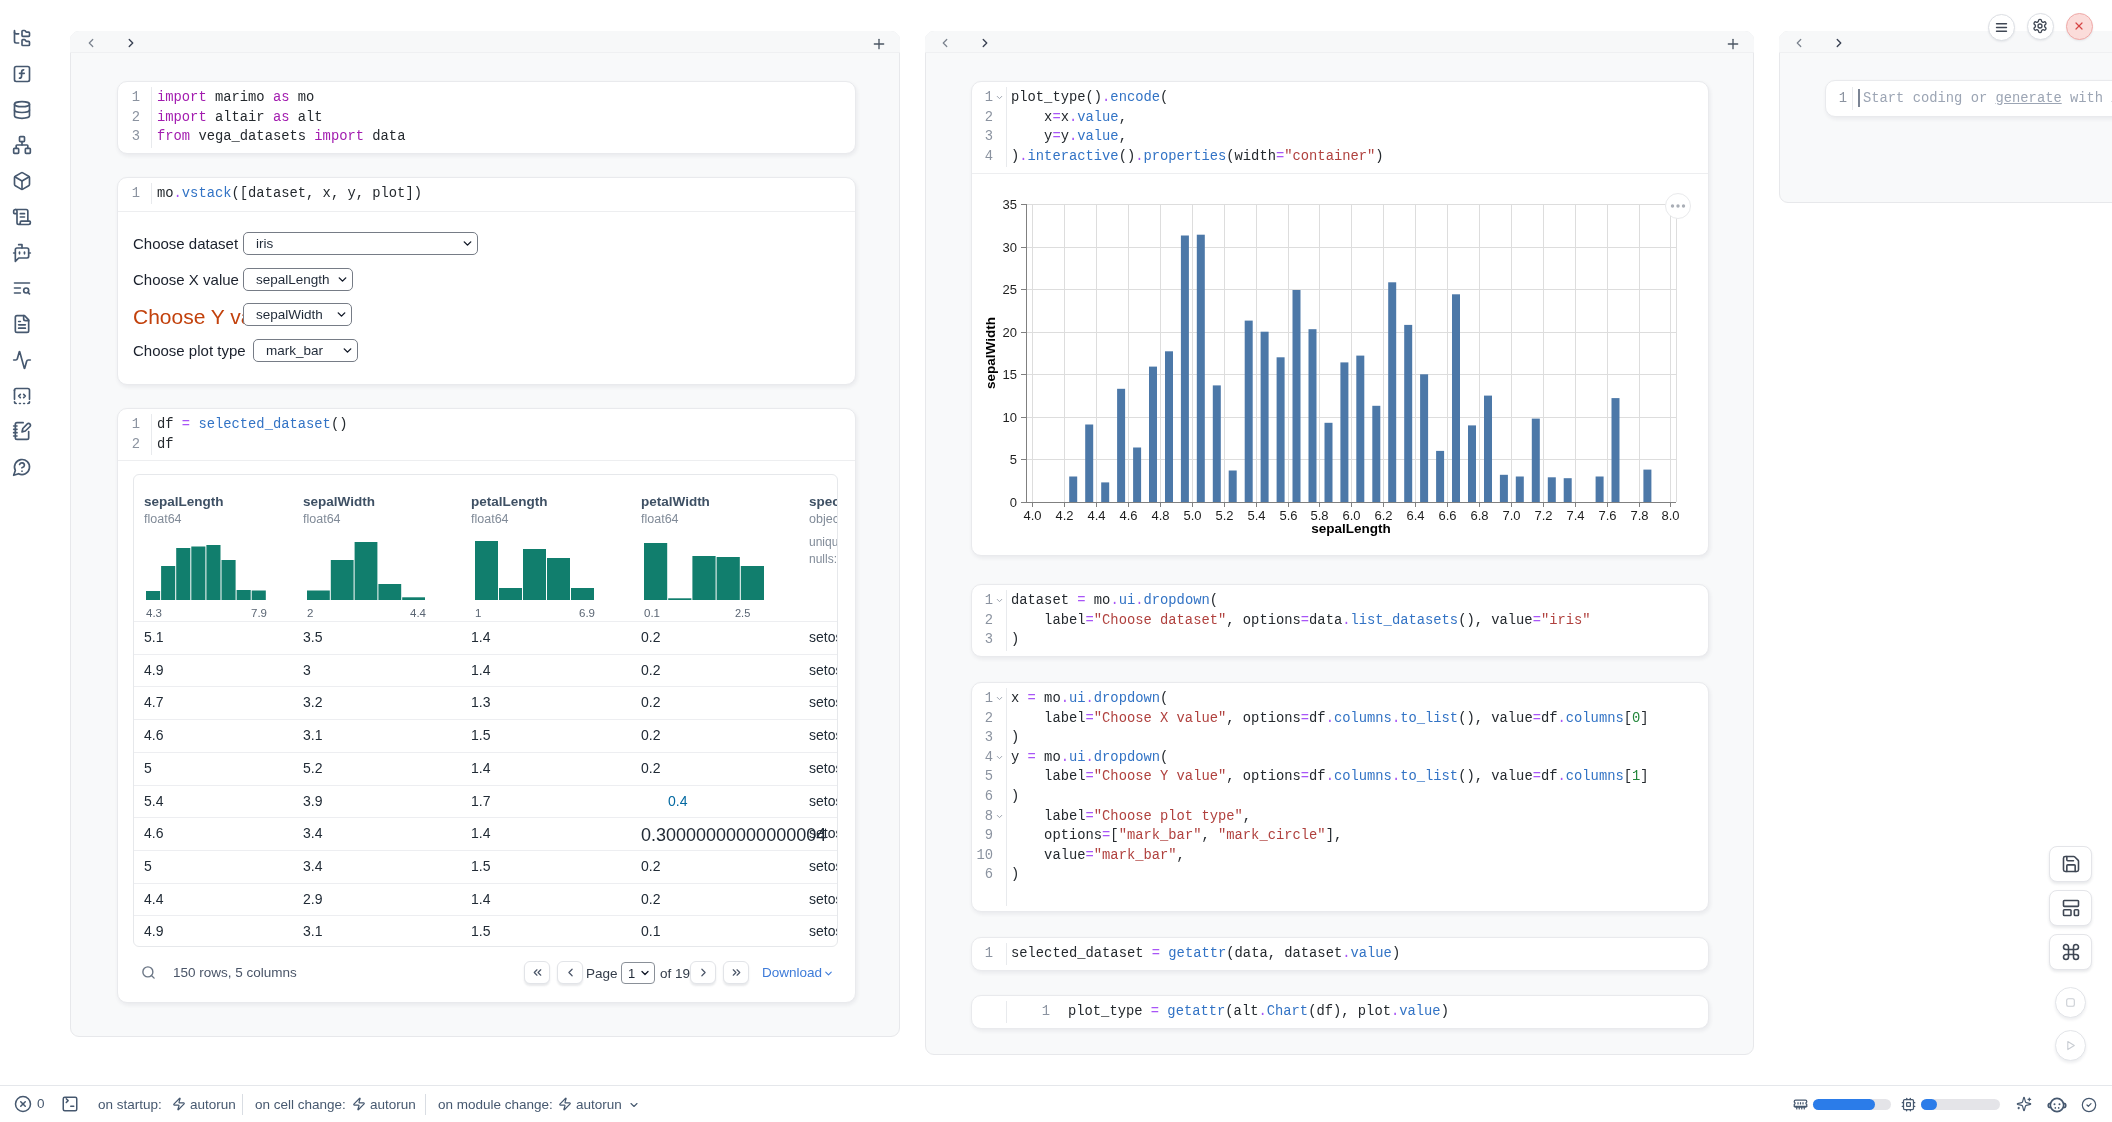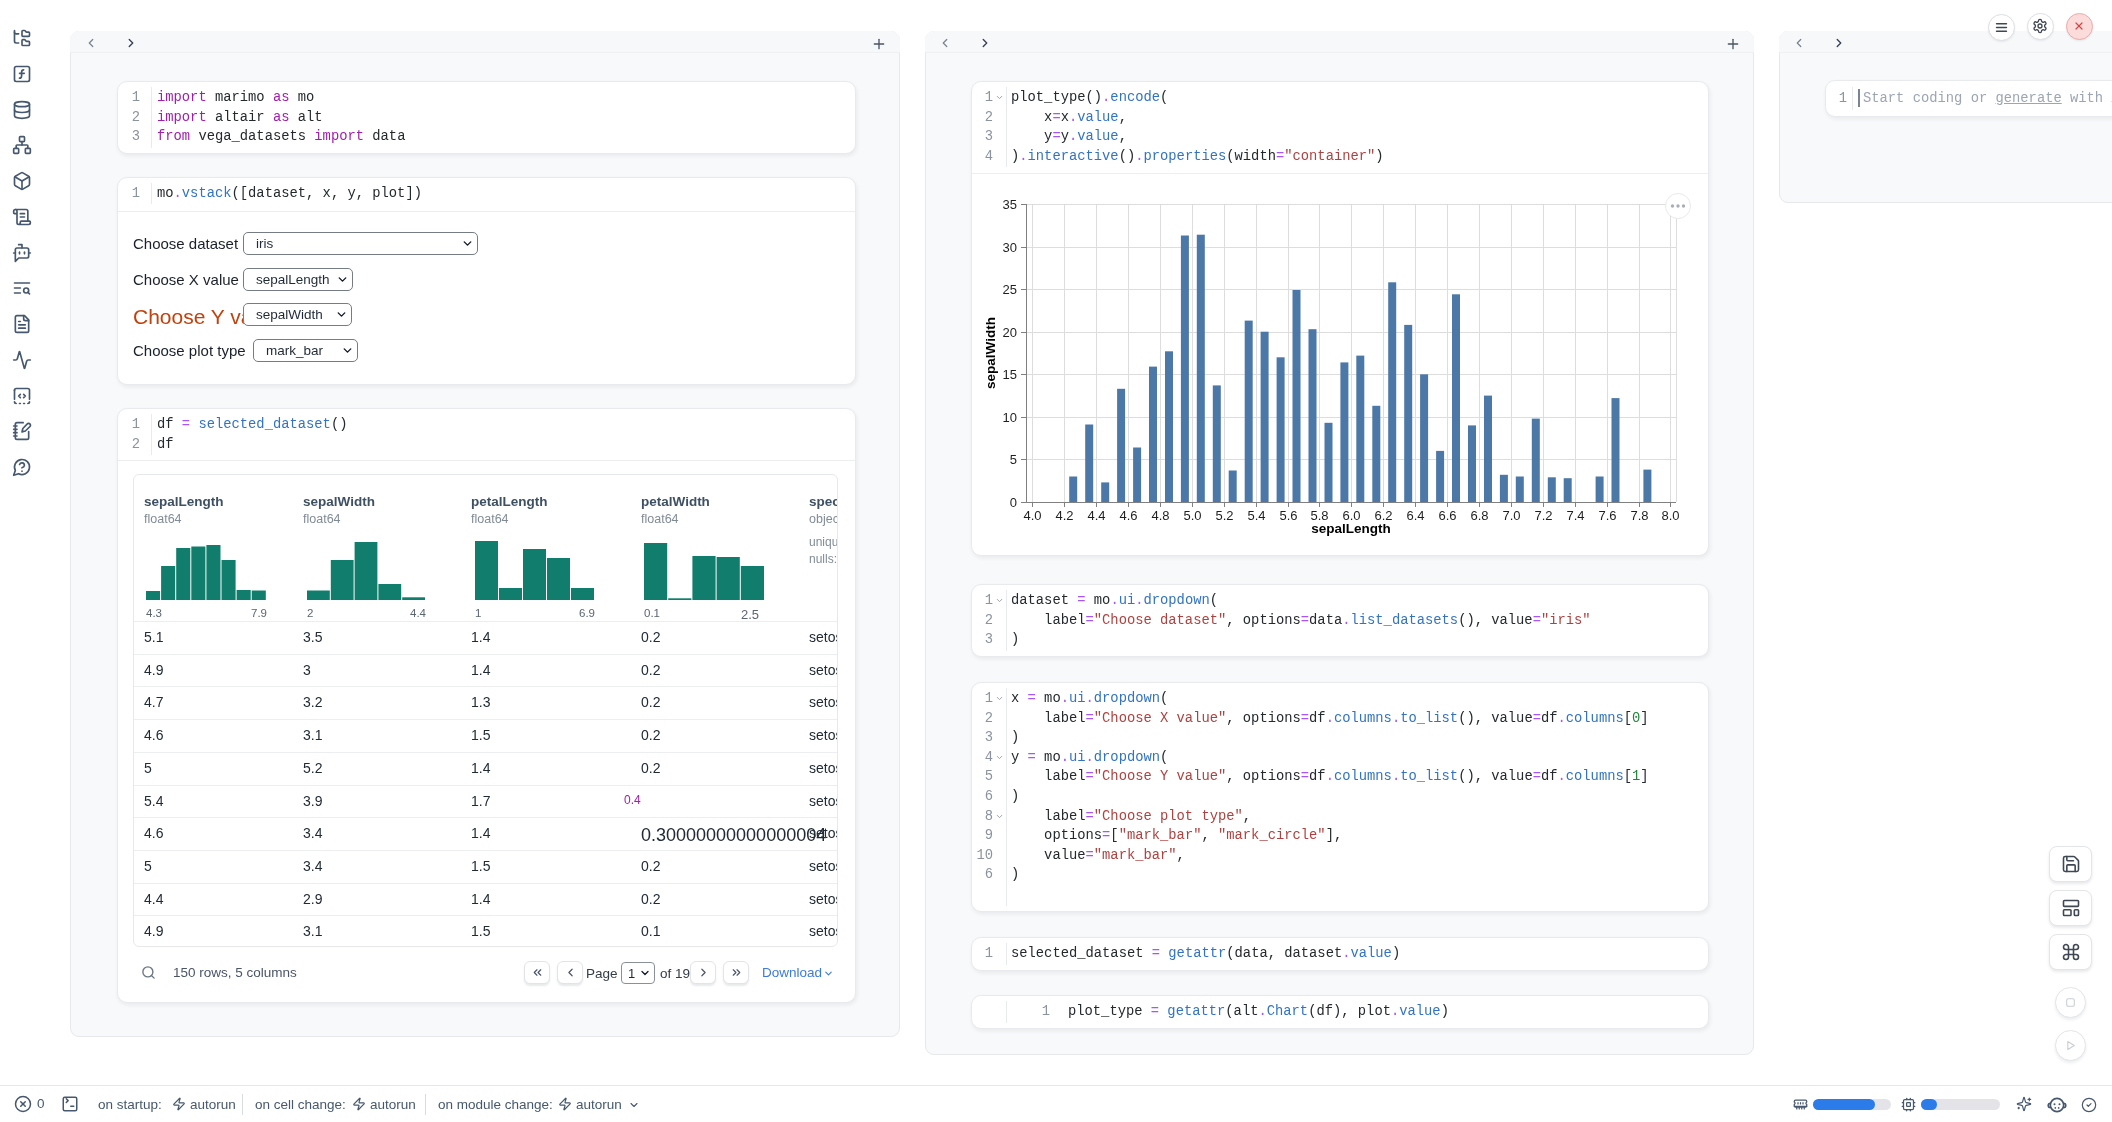--- a/index.html
+++ b/index.html
@@ -214,21 +214,21 @@
     <div class="abs" style="left:341px;top:132px;font-size:11.5px;color:#5A6573">1</div>
     <div class="abs" style="left:431px;top:132px;width:30px;text-align:right;font-size:11.5px;color:#5A6573">6.9</div>
     <svg class="abs" style="left:510px;top:65px" width="123" height="60" viewBox="0 0 123 60">
       <rect x="0.0" y="3.0" width="23.2" height="57.0" fill="#117E6D"></rect>
       <rect x="24.2" y="58.3" width="23.2" height="1.7" fill="#117E6D"></rect>
       <rect x="48.4" y="16.0" width="23.2" height="44.0" fill="#117E6D"></rect>
       <rect x="72.6" y="17.0" width="23.2" height="43.0" fill="#117E6D"></rect>
       <rect x="96.8" y="26.0" width="23.2" height="34.0" fill="#117E6D"></rect>
     </svg>
     <div class="abs" style="left:510px;top:132px;font-size:11.5px;color:#5A6573">0.1</div>
-    <div class="abs" style="left:601px;top:132px;width:30px;text-align:center;font-size:13px;color:#5A6573">2.5</div>
+    <div class="abs" style="left:601px;top:132px;width:30px;text-align:left;font-size:11px;color:#5A6573">2.5</div>
     <div class="abs" style="left:675px;top:60px;font-size:12px;color:#818B98;white-space:nowrap">unique values</div>
     <div class="abs" style="left:675px;top:77px;font-size:12px;color:#818B98;white-space:nowrap">nulls: 0</div>
     <div class="abs" style="left:0;top:146.0px;width:705px;height:32.7px;border-top:1px solid #EDEEF1"></div>
     <div class="abs" style="left:10px;top:154.0px;font-size:14px;color:#212B36">5.1</div>
     <div class="abs" style="left:169px;top:154.0px;font-size:14px;color:#212B36">3.5</div>
     <div class="abs" style="left:337px;top:154.0px;font-size:14px;color:#212B36">1.4</div>
     <div class="abs" style="left:507px;top:154.0px;font-size:14px;color:#212B36">0.2</div>
     <div class="abs" style="left:675px;top:154.0px;font-size:14px;color:#212B36">setosa</div>
     <div class="abs" style="left:0;top:178.7px;width:705px;height:32.7px;border-top:1px solid #EDEEF1"></div>
     <div class="abs" style="left:10px;top:186.7px;font-size:14px;color:#212B36">4.9</div>
@@ -251,21 +251,21 @@
     <div class="abs" style="left:0;top:276.8px;width:705px;height:32.7px;border-top:1px solid #EDEEF1"></div>
     <div class="abs" style="left:10px;top:284.8px;font-size:14px;color:#212B36">5</div>
     <div class="abs" style="left:169px;top:284.8px;font-size:14px;color:#212B36">5.2</div>
     <div class="abs" style="left:337px;top:284.8px;font-size:14px;color:#212B36">1.4</div>
     <div class="abs" style="left:507px;top:284.8px;font-size:14px;color:#212B36">0.2</div>
     <div class="abs" style="left:675px;top:284.8px;font-size:14px;color:#212B36">setosa</div>
     <div class="abs" style="left:0;top:309.5px;width:705px;height:32.7px;border-top:1px solid #EDEEF1"></div>
     <div class="abs" style="left:10px;top:317.5px;font-size:14px;color:#212B36">5.4</div>
     <div class="abs" style="left:169px;top:317.5px;font-size:14px;color:#212B36">3.9</div>
     <div class="abs" style="left:337px;top:317.5px;font-size:14px;color:#212B36">1.7</div>
-    <div class="abs" style="left:490px;top:317.5px;font-size:12px;color:#a21caf">0.4</div>
+    <div class="abs" style="left:534px;top:317.5px;font-size:14px;color:#0369a1">0.4</div>
     <div class="abs" style="left:675px;top:317.5px;font-size:14px;color:#212B36">setosa</div>
     <div class="abs" style="left:0;top:342.2px;width:705px;height:32.7px;border-top:1px solid #EDEEF1"></div>
     <div class="abs" style="left:10px;top:350.2px;font-size:14px;color:#212B36">4.6</div>
     <div class="abs" style="left:169px;top:350.2px;font-size:14px;color:#212B36">3.4</div>
     <div class="abs" style="left:337px;top:350.2px;font-size:14px;color:#212B36">1.4</div>
     <div class="abs" style="left:507px;top:350.2px;font-size:18px;color:#212B36">0.30000000000000004</div>
     <div class="abs" style="left:675px;top:350.2px;font-size:14px;color:#212B36">setosa</div>
     <div class="abs" style="left:0;top:374.9px;width:705px;height:32.7px;border-top:1px solid #EDEEF1"></div>
     <div class="abs" style="left:10px;top:382.9px;font-size:14px;color:#212B36">5</div>
     <div class="abs" style="left:169px;top:382.9px;font-size:14px;color:#212B36">3.4</div>

